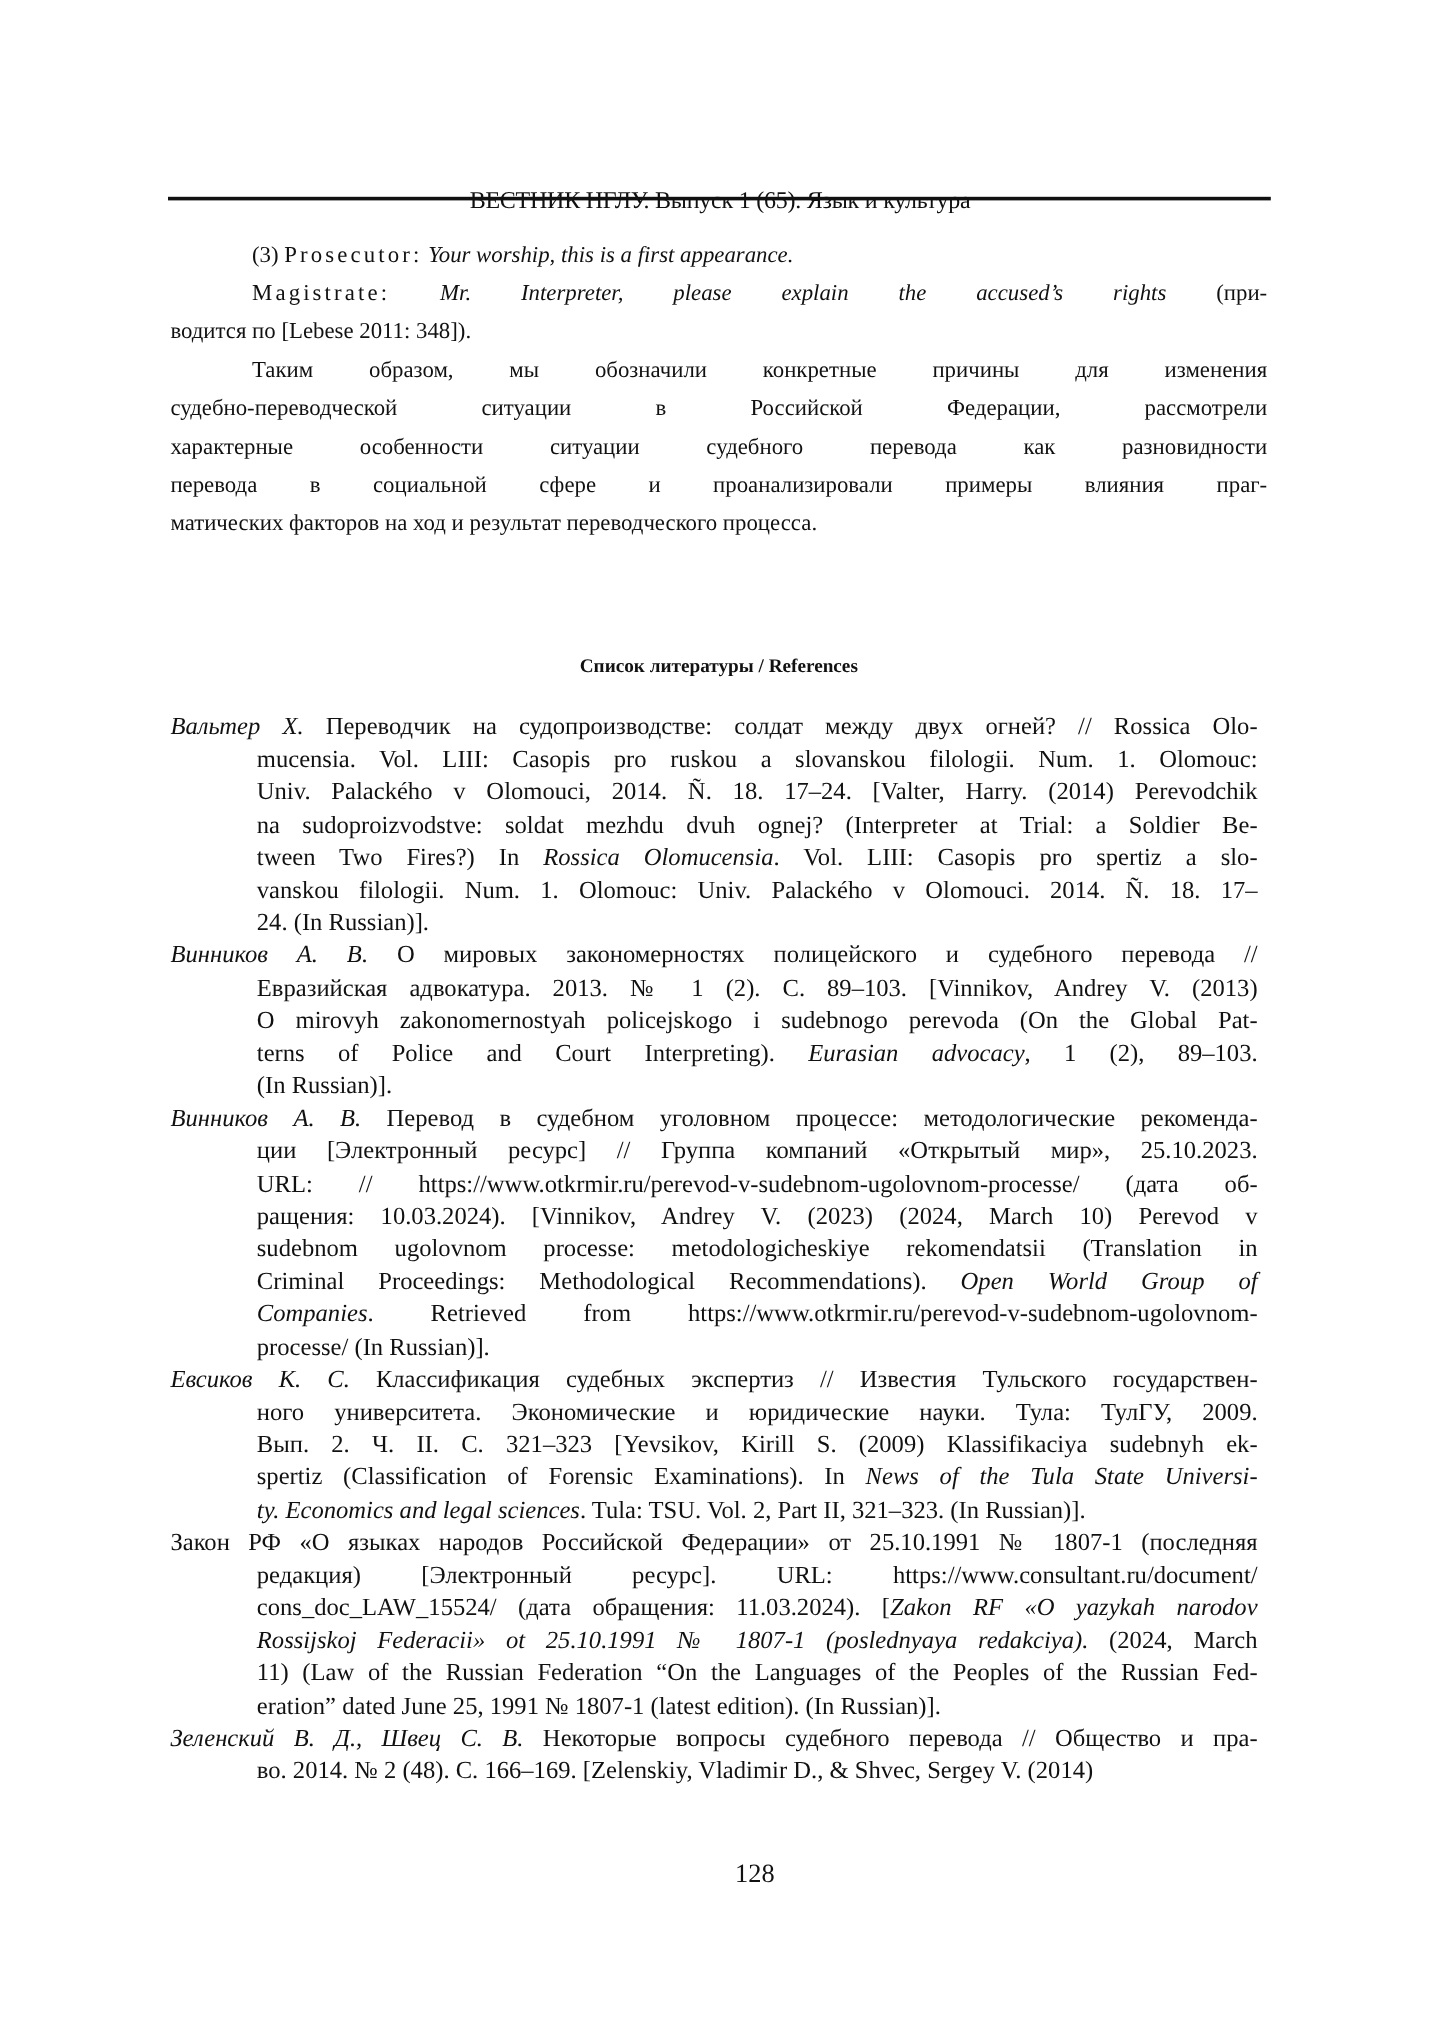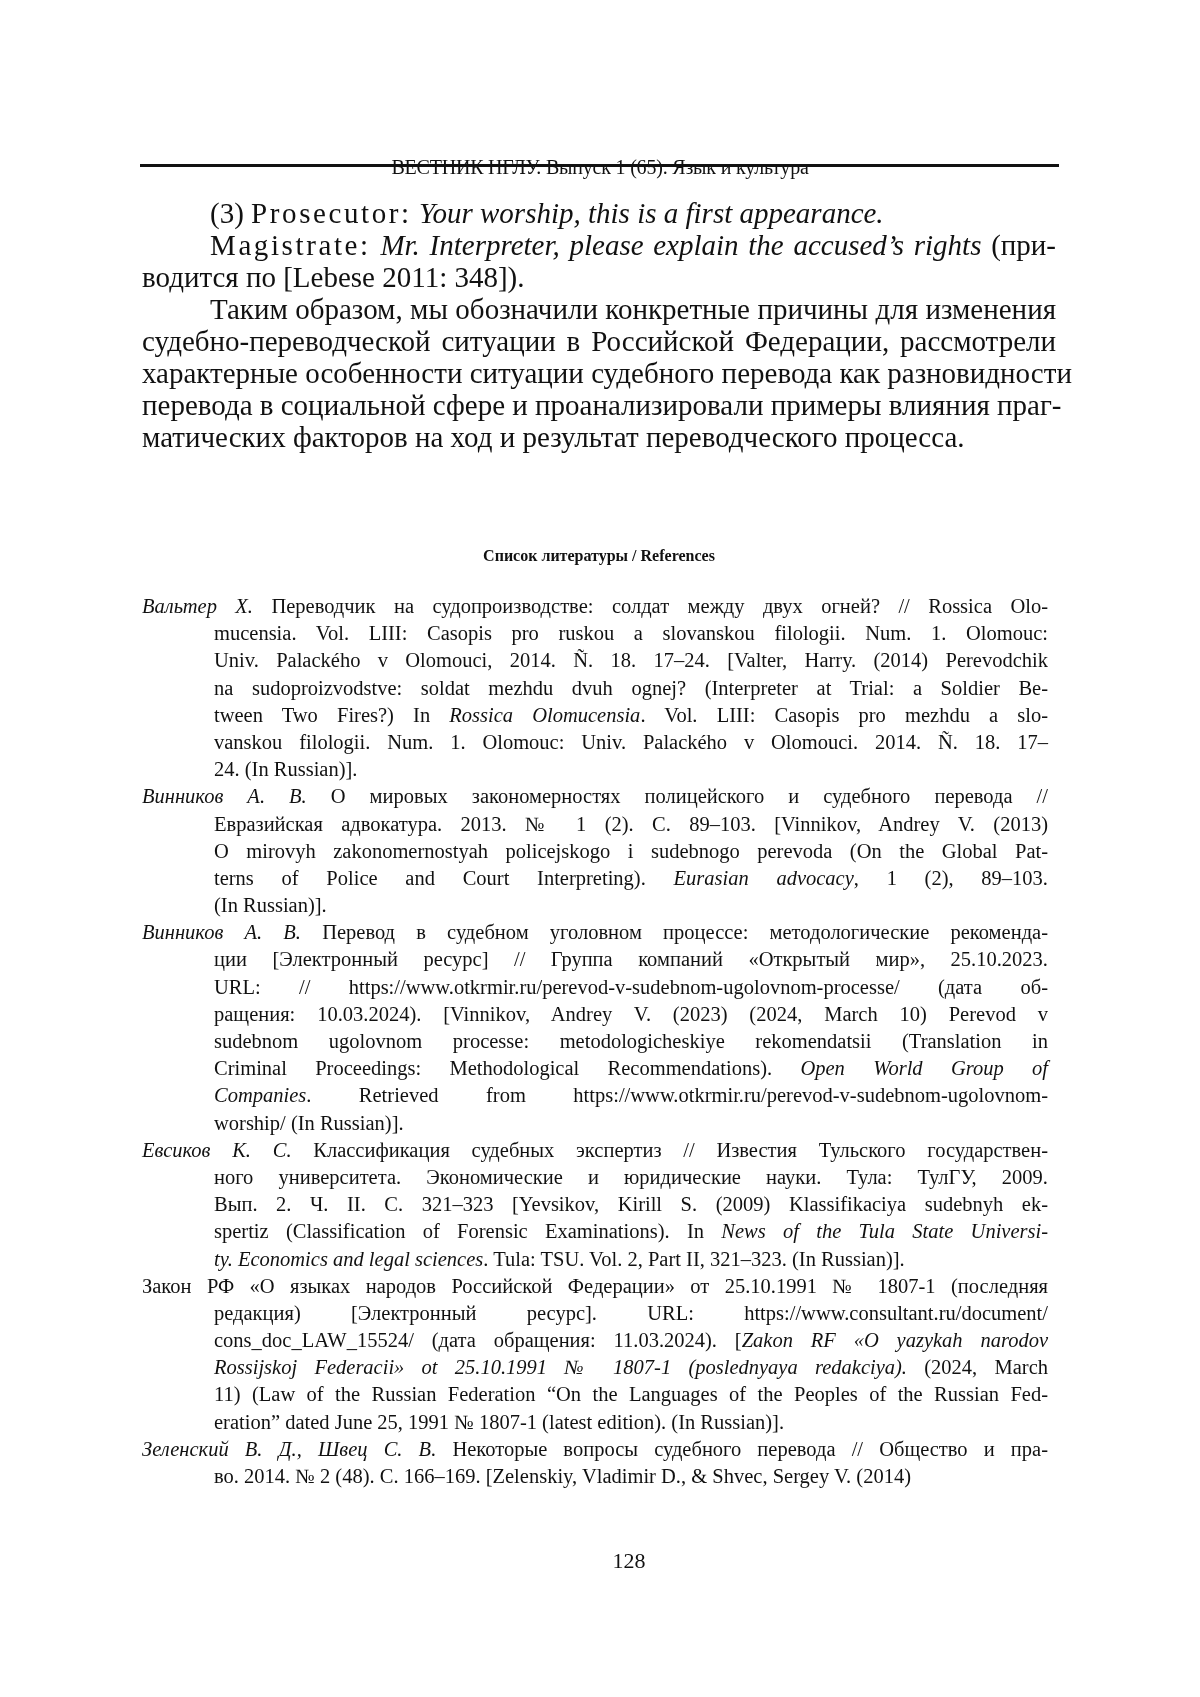--- a/index.html
+++ b/index.html
@@ -2,21 +2,21 @@
 <html><head>
 <meta charset="utf-8">
 <style>
   html, body { margin: 0; padding: 0; background: #ffffff; }
   body { width: 1200px; height: 1697px; position: relative; overflow: hidden;
          font-family: "Liberation Serif", "DejaVu Serif", serif; color: #111111; }
   .page { position: absolute; left: 0; top: 0; width: 1200px; height: 1697px; }
   .running-head { position: absolute; left: 142px; width: 916px; top: 135px;
          text-align: center; font-size: 20px; line-height: 24px; letter-spacing: -0.2px; margin-top: 20px; }
   .head-rule { position: absolute; left: 140px; width: 919px; top: 164px; height: 3px; background: #111; }
-  .body { position: absolute; left: 142px; width: 914px; top: 197px; font-size: 29px; }
+  .body { position: absolute; left: 142px; width: 914px; top: 197px; font-size: 19px; }
   .line { height: 32px; line-height: 32px; white-space: nowrap; }
   .j { text-align: justify; text-align-last: justify; }
   .indent { padding-left: 68px; }
   .spaced { letter-spacing: 2.6px; }
   i, .it { font-style: italic; }
   .refs-title { position: absolute; left: 142px; width: 914px; top: 543px; text-align: center;
          font-weight: bold; font-size: 16px; line-height: 26px; }
   .refs { position: absolute; left: 142px; width: 906px; top: 593px; font-size: 20.5px; }
   .rline { height: 27.2px; line-height: 27.2px; white-space: nowrap; }
   .hang { padding-left: 72px; }
@@ -48,40 +48,40 @@
   </div>
 
   <div class="refs-title">Список литературы / References</div>
 
   <div class="refs" id="refs">
       <div>
         <div class="rline j"><i>Вальтер Х.</i><span> Переводчик на судопроизводстве: солдат между двух огней? // Rossica Olo-</span></div>
         <div class="rline hang j"><span>mucensia. Vol. LIII: Casopis pro ruskou a slovanskou filologii. Num. 1. Olomouc:</span></div>
         <div class="rline hang j"><span>Univ. Palackého v Olomouci, 2014. Ñ. 18. 17–24. [Valter, Harry. (2014) Perevodchik</span></div>
         <div class="rline hang j"><span>na sudoproizvodstve: soldat mezhdu dvuh ognej? (Interpreter at Trial: a Soldier Be-</span></div>
-        <div class="rline hang j"><span>tween Two Fires?) In </span><i>Rossica Olomucensia</i><span>. Vol. LIII: Casopis pro mezhdu a slo-</span></div>
+        <div class="rline hang j"><span>tween Two Fires?) In </span><i>Rossica Olomucensia</i><span>. Vol. LIII: Casopis pro spertiz a slo-</span></div>
         <div class="rline hang j"><span>vanskou filologii. Num. 1. Olomouc: Univ. Palackého v Olomouci. 2014. Ñ. 18. 17–</span></div>
         <div class="rline hang"><span>24. (In Russian)].</span></div>
       </div>
       <div>
         <div class="rline j"><i>Винников А. В.</i><span> О мировых закономерностях полицейского и судебного перевода //</span></div>
         <div class="rline hang j"><span>Евразийская адвокатура. 2013. № 1 (2). С. 89–103. [Vinnikov, Andrey V. (2013)</span></div>
         <div class="rline hang j"><span>O mirovyh zakonomernostyah policejskogo i sudebnogo perevoda (On the Global Pat-</span></div>
         <div class="rline hang j"><span>terns of Police and Court Interpreting). </span><i>Eurasian advocacy</i><span>, 1 (2), 89–103.</span></div>
         <div class="rline hang"><span>(In Russian)].</span></div>
       </div>
       <div>
         <div class="rline j"><i>Винников А. В.</i><span> Перевод в судебном уголовном процессе: методологические рекоменда-</span></div>
         <div class="rline hang j"><span>ции [Электронный ресурс] // Группа компаний «Открытый мир», 25.10.2023.</span></div>
         <div class="rline hang j"><span>URL: // https://www.otkrmir.ru/perevod-v-sudebnom-ugolovnom-processe/ (дата об-</span></div>
         <div class="rline hang j"><span>ращения: 10.03.2024). [Vinnikov, Andrey V. (2023) (2024, March 10) Perevod v</span></div>
         <div class="rline hang j"><span>sudebnom ugolovnom processe: metodologicheskiye rekomendatsii (Translation in</span></div>
         <div class="rline hang j"><span>Criminal Proceedings: Methodological Recommendations). </span><i>Open World Group of</i></div>
         <div class="rline hang j"><i>Companies</i><span>. Retrieved from https://www.otkrmir.ru/perevod-v-sudebnom-ugolovnom-</span></div>
-        <div class="rline hang"><span>worship/ (In Russian)].</span></div>
+        <div class="rline hang"><span>processe/ (In Russian)].</span></div>
       </div>
       <div>
         <div class="rline j"><i>Евсиков К. С.</i><span> Классификация судебных экспертиз // Известия Тульского государствен-</span></div>
         <div class="rline hang j"><span>ного университета. Экономические и юридические науки. Тула: ТулГУ, 2009.</span></div>
         <div class="rline hang j"><span>Вып. 2. Ч. II. С. 321–323 [Yevsikov, Kirill S. (2009) Klassifikaciya sudebnyh ek-</span></div>
         <div class="rline hang j"><span>spertiz (Classification of Forensic Examinations). In </span><i>News of the Tula State Universi-</i></div>
         <div class="rline hang"><i>ty. Economics and legal sciences</i><span>. Tula: TSU. Vol. 2, Part II, 321–323. (In Russian)].</span></div>
       </div>
       <div>
         <div class="rline j"><span>Закон РФ «О языках народов Российской Федерации» от 25.10.1991 № 1807-1 (последняя</span></div>

